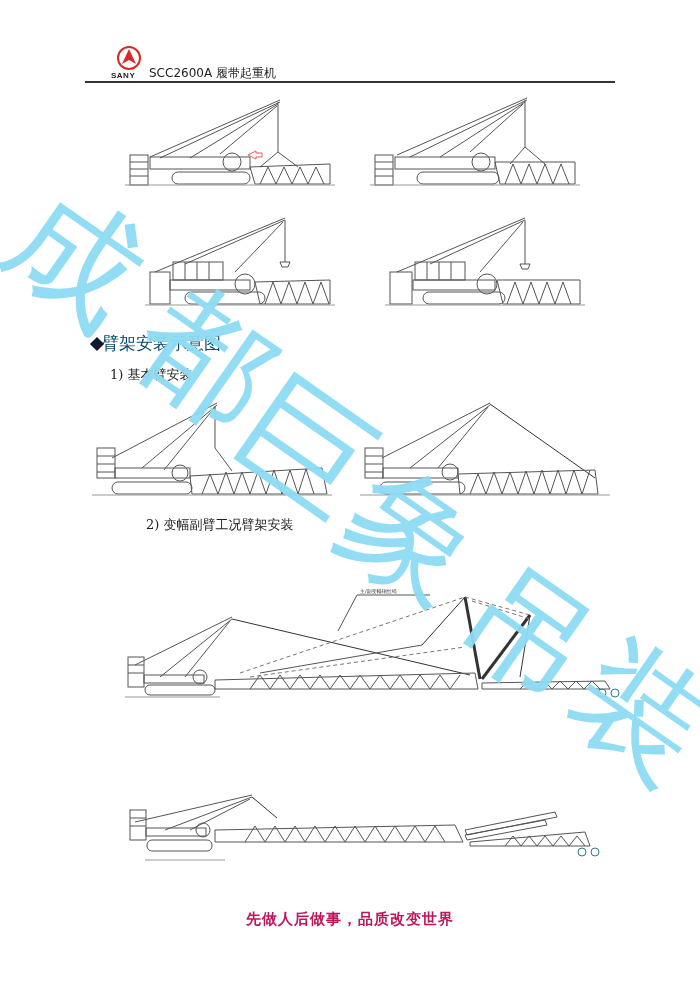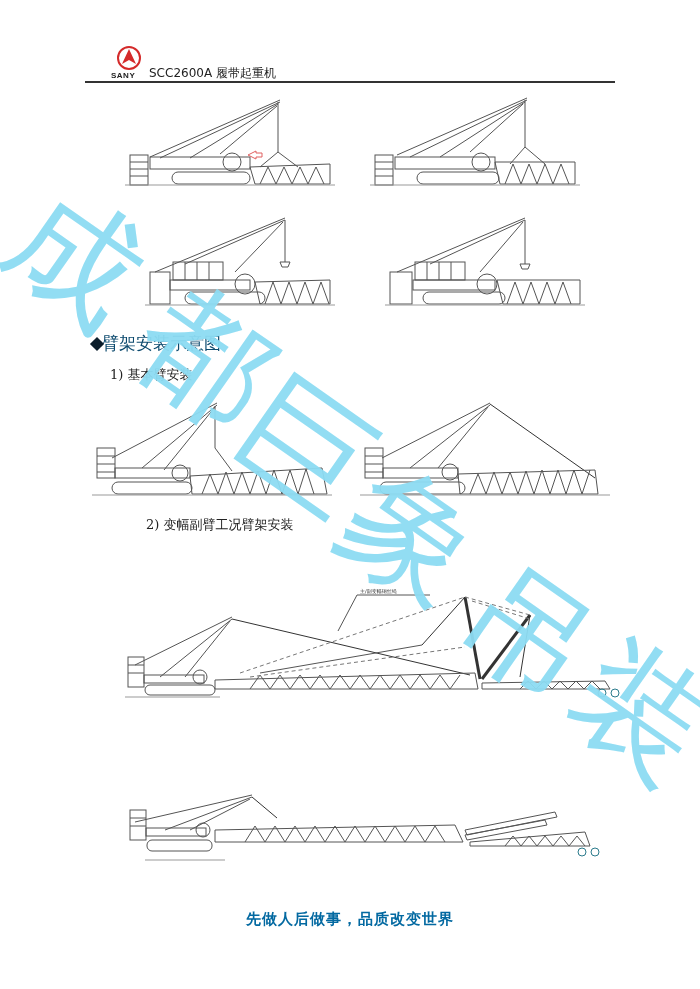--- a/index.html
+++ b/index.html
@@ -9,21 +9,21 @@
   .header { left: 85px; top: 46px; width: 530px; height: 36px; margin-left: 24px; }
   .logo { left: 0; top: 0; width: 40px; height: 36px; }
   .logo-text { position: absolute; left: 2px; top: 25px; font: bold 8px "Liberation Sans", sans-serif; color: #222; letter-spacing: 0.5px; }
   .header-title { position: absolute; left: 40px; top: 19px; font: 12px "DejaVu Sans", sans-serif; color: #222; text-align: right; }
   .header-rule { left: 85px; top: 81px; width: 530px; height: 2px; background: #333; }
   .section-heading { left: 92px; top: 332px; font: 17px "DejaVu Sans", sans-serif; color: #0c4a6e; display: flex; align-items: center; gap: 0; justify-content: flex-end; }
   .diamond { width: 10px; height: 10px; background: #0b1d2b; transform: rotate(45deg); display: inline-block; }
   .subheading { font: 13px "DejaVu Serif", serif; color: #222; }
   .sub1 { left: 110px; top: 366px; }
   .sub2 { left: 110px; top: 516px; margin-left: 36px; }
-  .footer { left: 0; width: 700px; top: 910px; text-align: center; font: bold 15px "DejaVu Sans", sans-serif; color: #0369a1; letter-spacing: 1px; }
+  .footer { left: 0; width: 700px; top: 910px; text-align: center; font: bold 15px "DejaVu Sans", sans-serif; color: #be185d; letter-spacing: 1px; }
   .figure { position: absolute; }
   .watermark { position: absolute; left: 0; top: 0; width: 700px; height: 989px; pointer-events: none; }
   .wm-char { position: absolute; font: 130px "DejaVu Serif", serif; color: #8ddcf3; opacity: 0.95; transform-origin: center; }
   svg { overflow: visible; }
 </style>
 </head>
 <body>
 
 <div class="abs header">
   <div class="abs logo">

